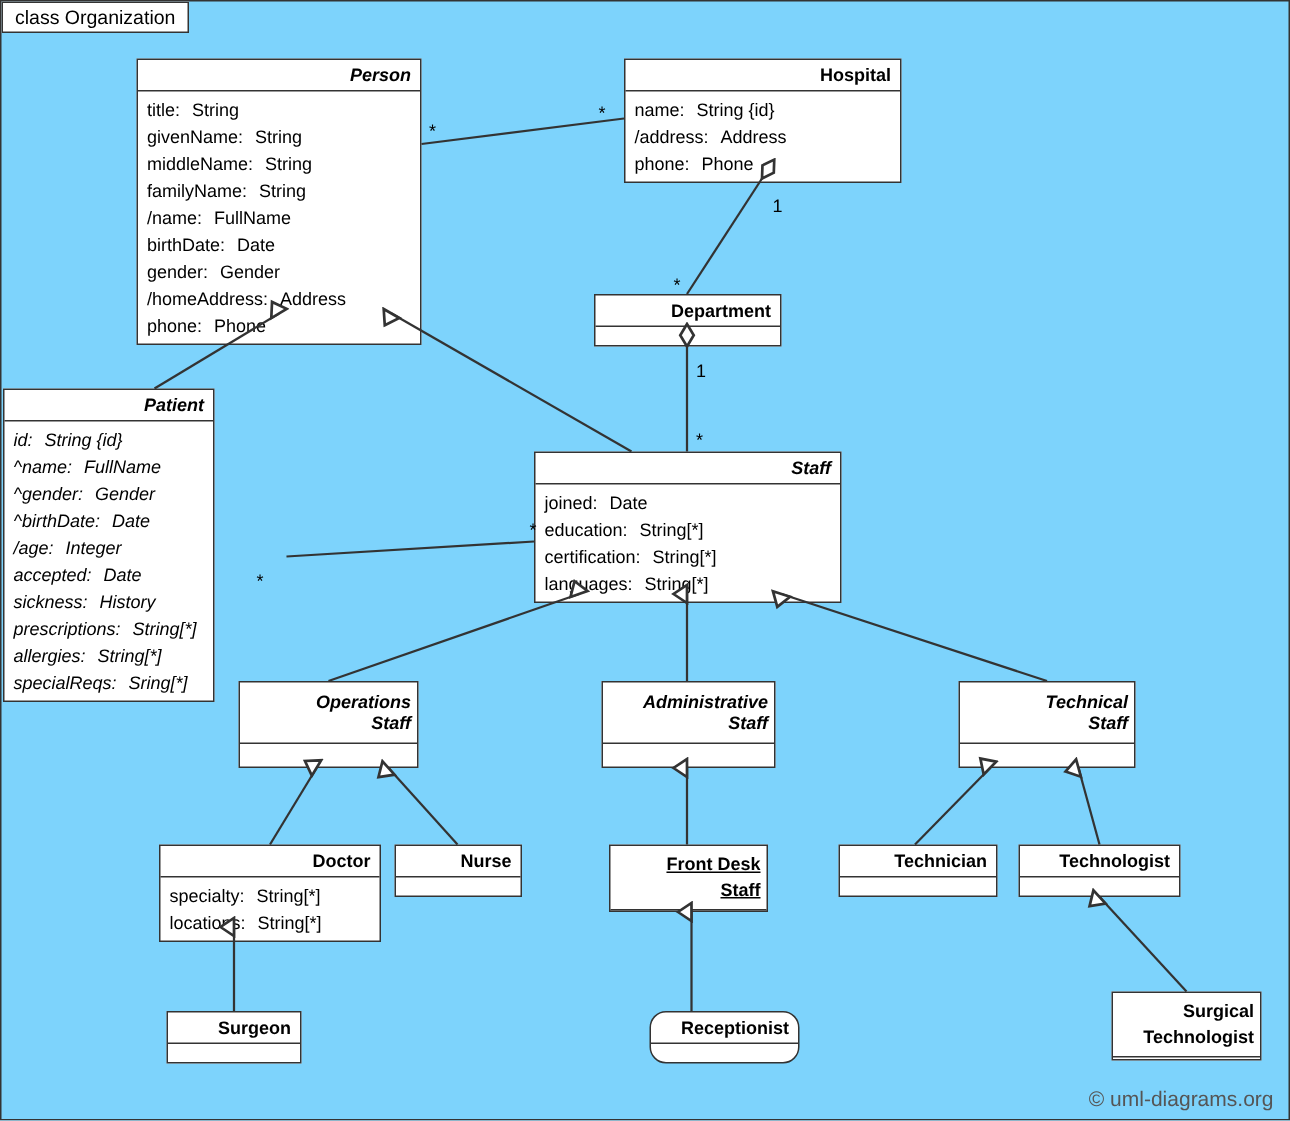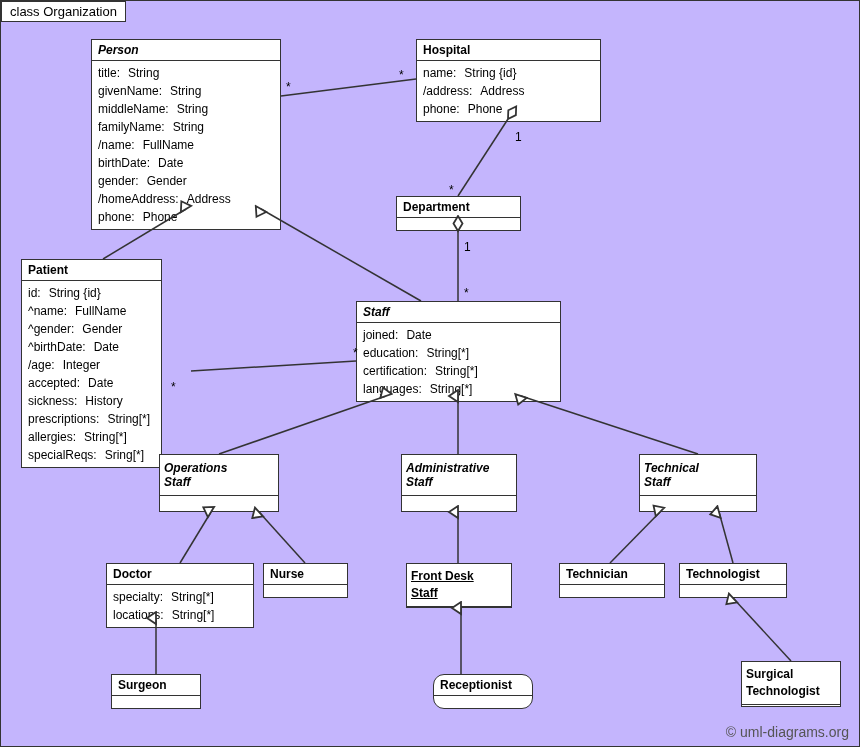--- a/index.html
+++ b/index.html
@@ -9,40 +9,40 @@
       font-size: 12px;
       width: 860px;
       height: 747px;
       overflow: hidden;
       position: relative;
     }
     #diagram-container {
       position: relative;
       width: 860px;
       height: 747px;
-      background: #c4b5fd;
+      background: #7dd3fc;
       border: 1.5px solid #333;
     }
     .diagram-title {
       position: absolute;
       top: 0; left: 0;
       border: 1.5px solid #333;
       padding: 2px 8px;
       font-size: 13px;
       background: #fff;
     }
     .uml-class {
       position: absolute;
       border: 1.5px solid #333;
       background: #fff;
       text-align: left;
     }
     .uml-class .class-title {
       border-bottom: 1.5px solid #333;
-      text-align: left;
+      text-align: right;
       padding: 3px 6px;
       font-weight: bold;
     }
     .uml-class .class-title.italic {
       font-style: italic;
     }
     .uml-class .class-attrs {
       padding: 3px 6px;
       line-height: 1.5;
     }
@@ -129,21 +129,21 @@
           <span class="attr-name">/address:</span>
           <span class="attr-type">Address</span>
         </div>
       <div class="attr-row">
           <span class="attr-name">phone:</span>
           <span class="attr-type">Phone</span>
         </div>
     </div>
   </div>
 
-  <div class="uml-class" style="left:20px;top:258px;width:141px;">
+  <div class="uml-class" style="left:1px;top:258px;width:141px;font-style:italic;">
     <div class="class-title">Patient</div>
     <div class="class-attrs">
       <div class="attr-row">
           <span class="attr-name">id:</span>
           <span class="attr-type">String {id}</span>
         </div>
       <div class="attr-row">
           <span class="attr-name">^name:</span>
           <span class="attr-type">FullName</span>
         </div>

